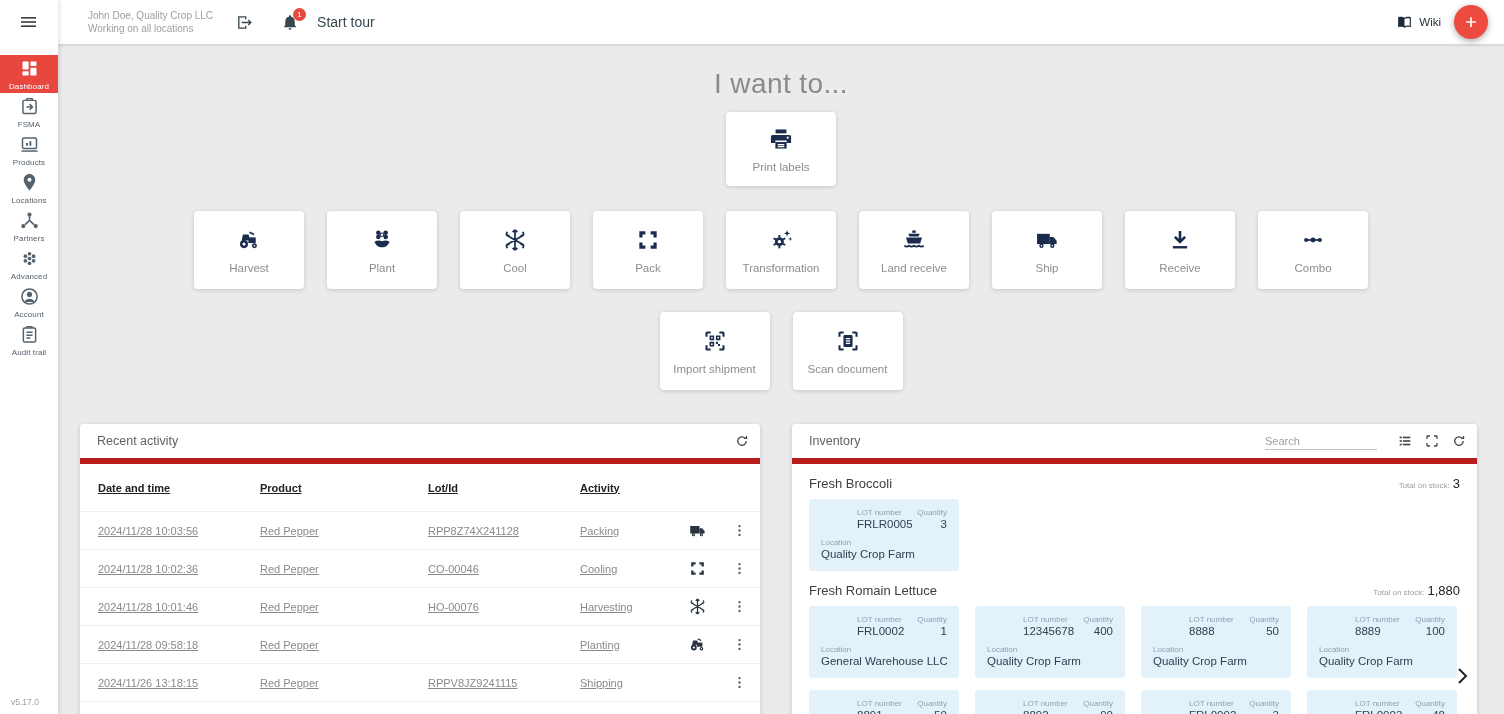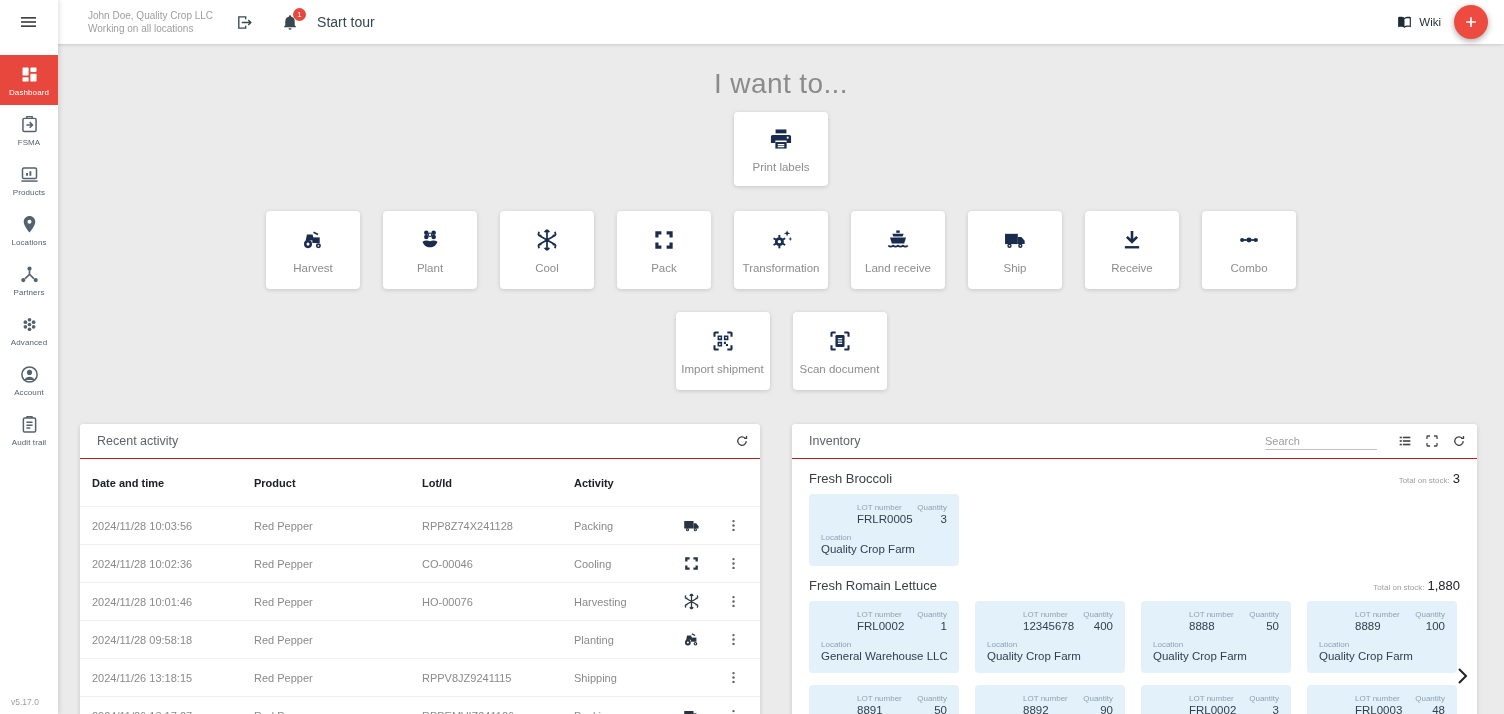--- a/index.html
+++ b/index.html
@@ -24,52 +24,52 @@
   .wiki .ic{width:17px;height:17px;color:#1e2a38;}
   .fab{width:34px;height:34px;border-radius:50%;background:#ee4b40;border:0;margin:0 16px 0 13px;
        box-shadow:0 2px 6px rgba(0,0,0,.35);display:flex;align-items:center;justify-content:center;cursor:pointer;}
   .fab .ic{width:18px;height:18px;}
 
   
   .sidebar{position:absolute;left:0;top:0;bottom:0;width:58px;background:#fff;z-index:6;
            box-shadow:2px 0 4px rgba(0,0,0,.10);}
   .hamburger{position:absolute;top:12px;left:18px;width:21px;height:20px;color:#424242;}
   .side-items{position:absolute;top:55px;left:0;right:0;}
-  .side-item{height:50px;display:flex;flex-direction:column;align-items:center;justify-content:center;
+  .side-item{height:38px;display:flex;flex-direction:column;align-items:center;justify-content:center;
              gap:3px;color:#54626e;cursor:pointer;}
   .side-item .ic{width:21px;height:21px;}
   .side-label{font-size:8px;letter-spacing:.1px;}
   .side-item.active{background:#e8473e;color:#fff;}
   .version{position:absolute;bottom:7px;left:11px;font-size:8.5px;color:#9e9e9e;}
 
   
   .main{position:absolute;left:58px;top:44px;right:0;bottom:0;}
   .heading{position:absolute;top:16px;left:0;right:0;margin:8px;text-align:center;
            font-size:28px;font-weight:300;color:#8b8b8b;letter-spacing:.4px;}
   .cards-row{position:absolute;left:0;right:0;display:flex;justify-content:center;gap:23px;}
   .row-primary{top:68px;}
   .row-actions{top:167px;}
   .row-secondary{top:268px;}
-  .card{width:94px;height:78px;background:#fff;border-radius:4px;box-shadow:0 1px 4px rgba(0,0,0,.16);
+  .card{width:110px;height:78px;background:#fff;border-radius:4px;box-shadow:0 1px 4px rgba(0,0,0,.16);
         display:flex;flex-direction:column;align-items:center;justify-content:center;gap:9px;cursor:pointer;}
   .row-primary .card{height:74px;}
   .card .card-ic{width:26px;height:26px;color:#1a2c4e;}
   .card-label{font-size:11.5px;color:#8d8d8d;white-space:nowrap;}
 
   
   .panel{position:absolute;top:380px;height:350px;background:#fff;border-radius:3px;
          box-shadow:0 1px 4px rgba(0,0,0,.16);}
-  .panel-head{height:34px;display:flex;align-items:center;padding:0 10px 0 17px;border-bottom:1px solid #b91c1c;}
+  .panel-head{height:34px;display:flex;align-items:center;padding:0 10px 0 17px;border-bottom:6px solid #b91c1c;}
   .panel-title{font-size:12.5px;color:#5f6368;}
   .head-spacer{flex:1;}
   .small-icon-btn{width:16px;height:16px;color:#424242;}
 
   
   .activity{left:22px;width:680px;}
-  .grid{display:grid;grid-template-columns:162px 168px 152px 96px 42px 42px;align-items:center;padding-left:12px;}
+  .grid{display:grid;grid-template-columns:162px 168px 152px 96px 42px 42px;align-items:center;padding-left:18px;text-decoration:underline;}
   .thead{height:47px;font-size:11px;font-weight:bold;color:#202124;}
   .arow{height:37px;border-top:1px solid #efefef;font-size:11px;color:#8a8a8a;}
   .aicon{width:19px;height:19px;color:#28343f;justify-self:center;}
   .kebab-btn{width:17px;height:17px;color:#616161;justify-self:center;}
 
   
   .inventory{left:734px;width:685px;}
   .search-input{width:112px;border:0;border-bottom:1px solid #c3c3c3;background:transparent;outline:none;
                 font-size:11px;color:#424242;padding:2px 0;margin-right:20px;font-family:"Liberation Sans",sans-serif;}
   .search-input::placeholder{color:#9e9e9e;}

